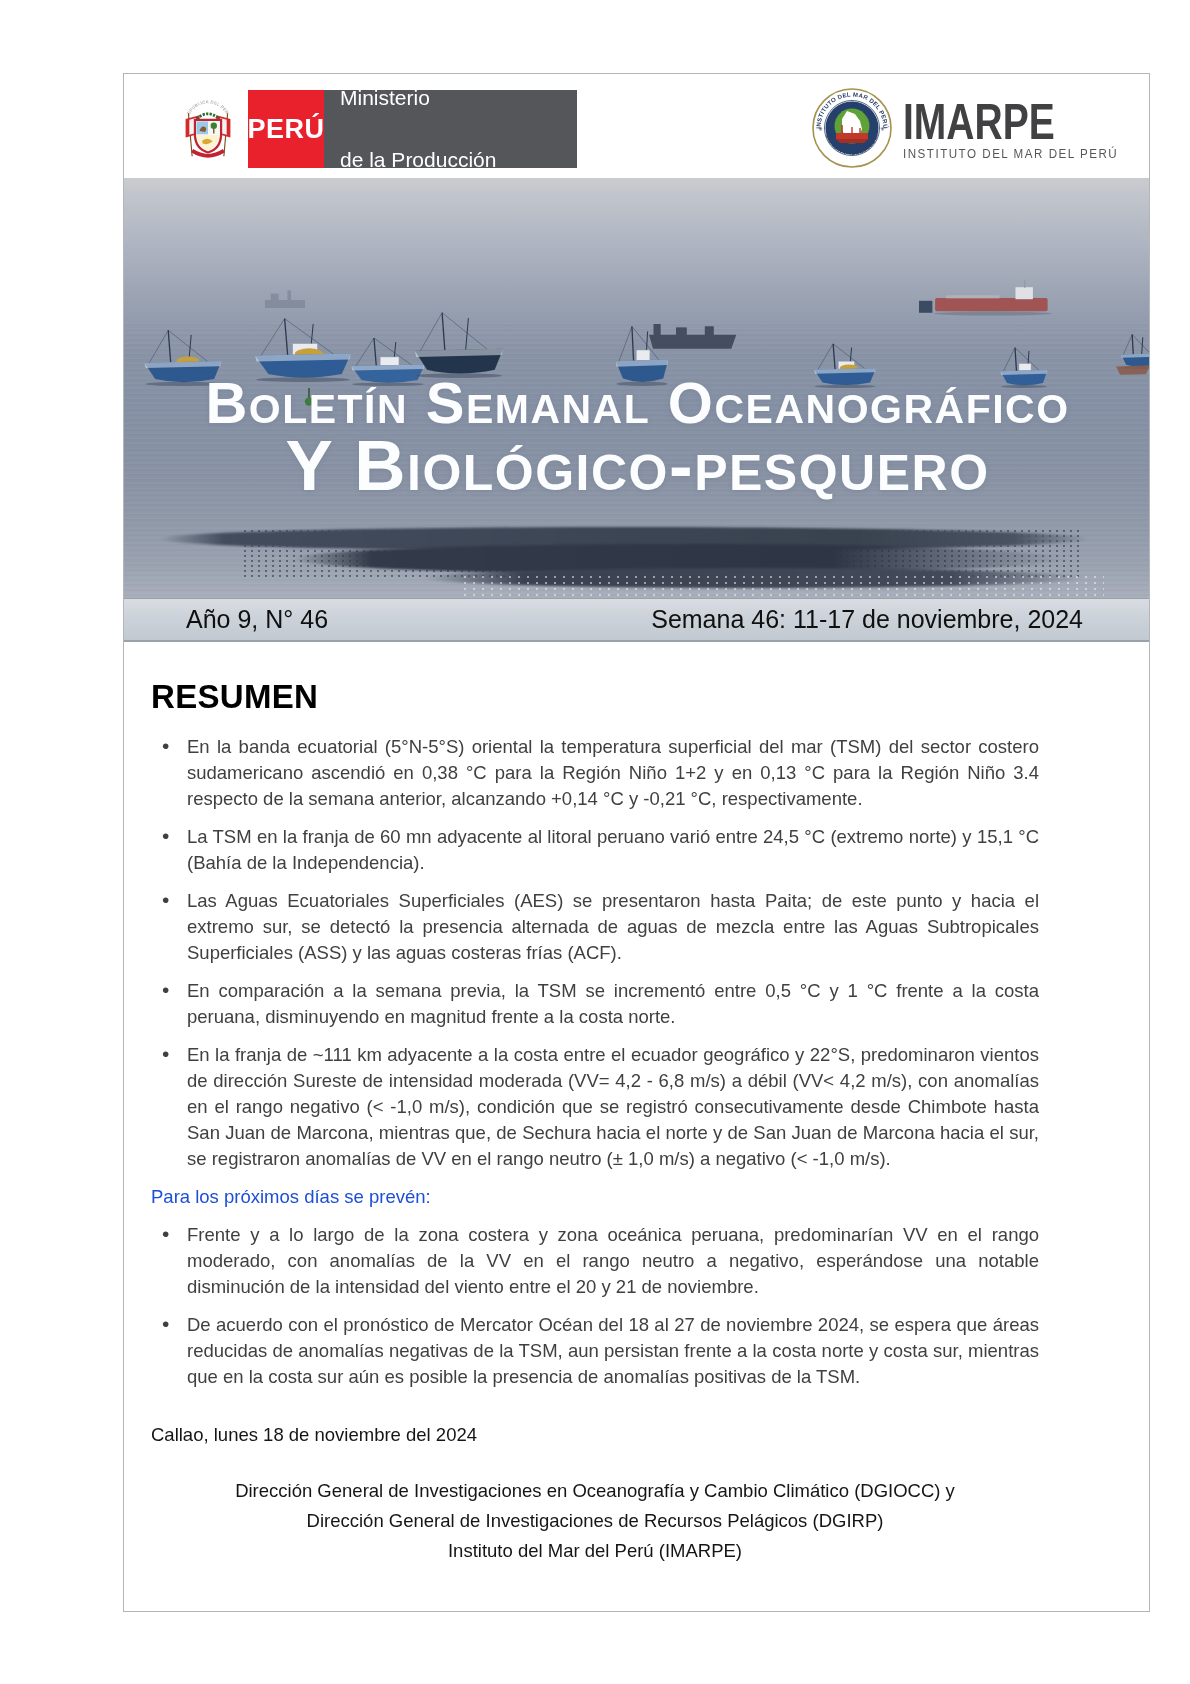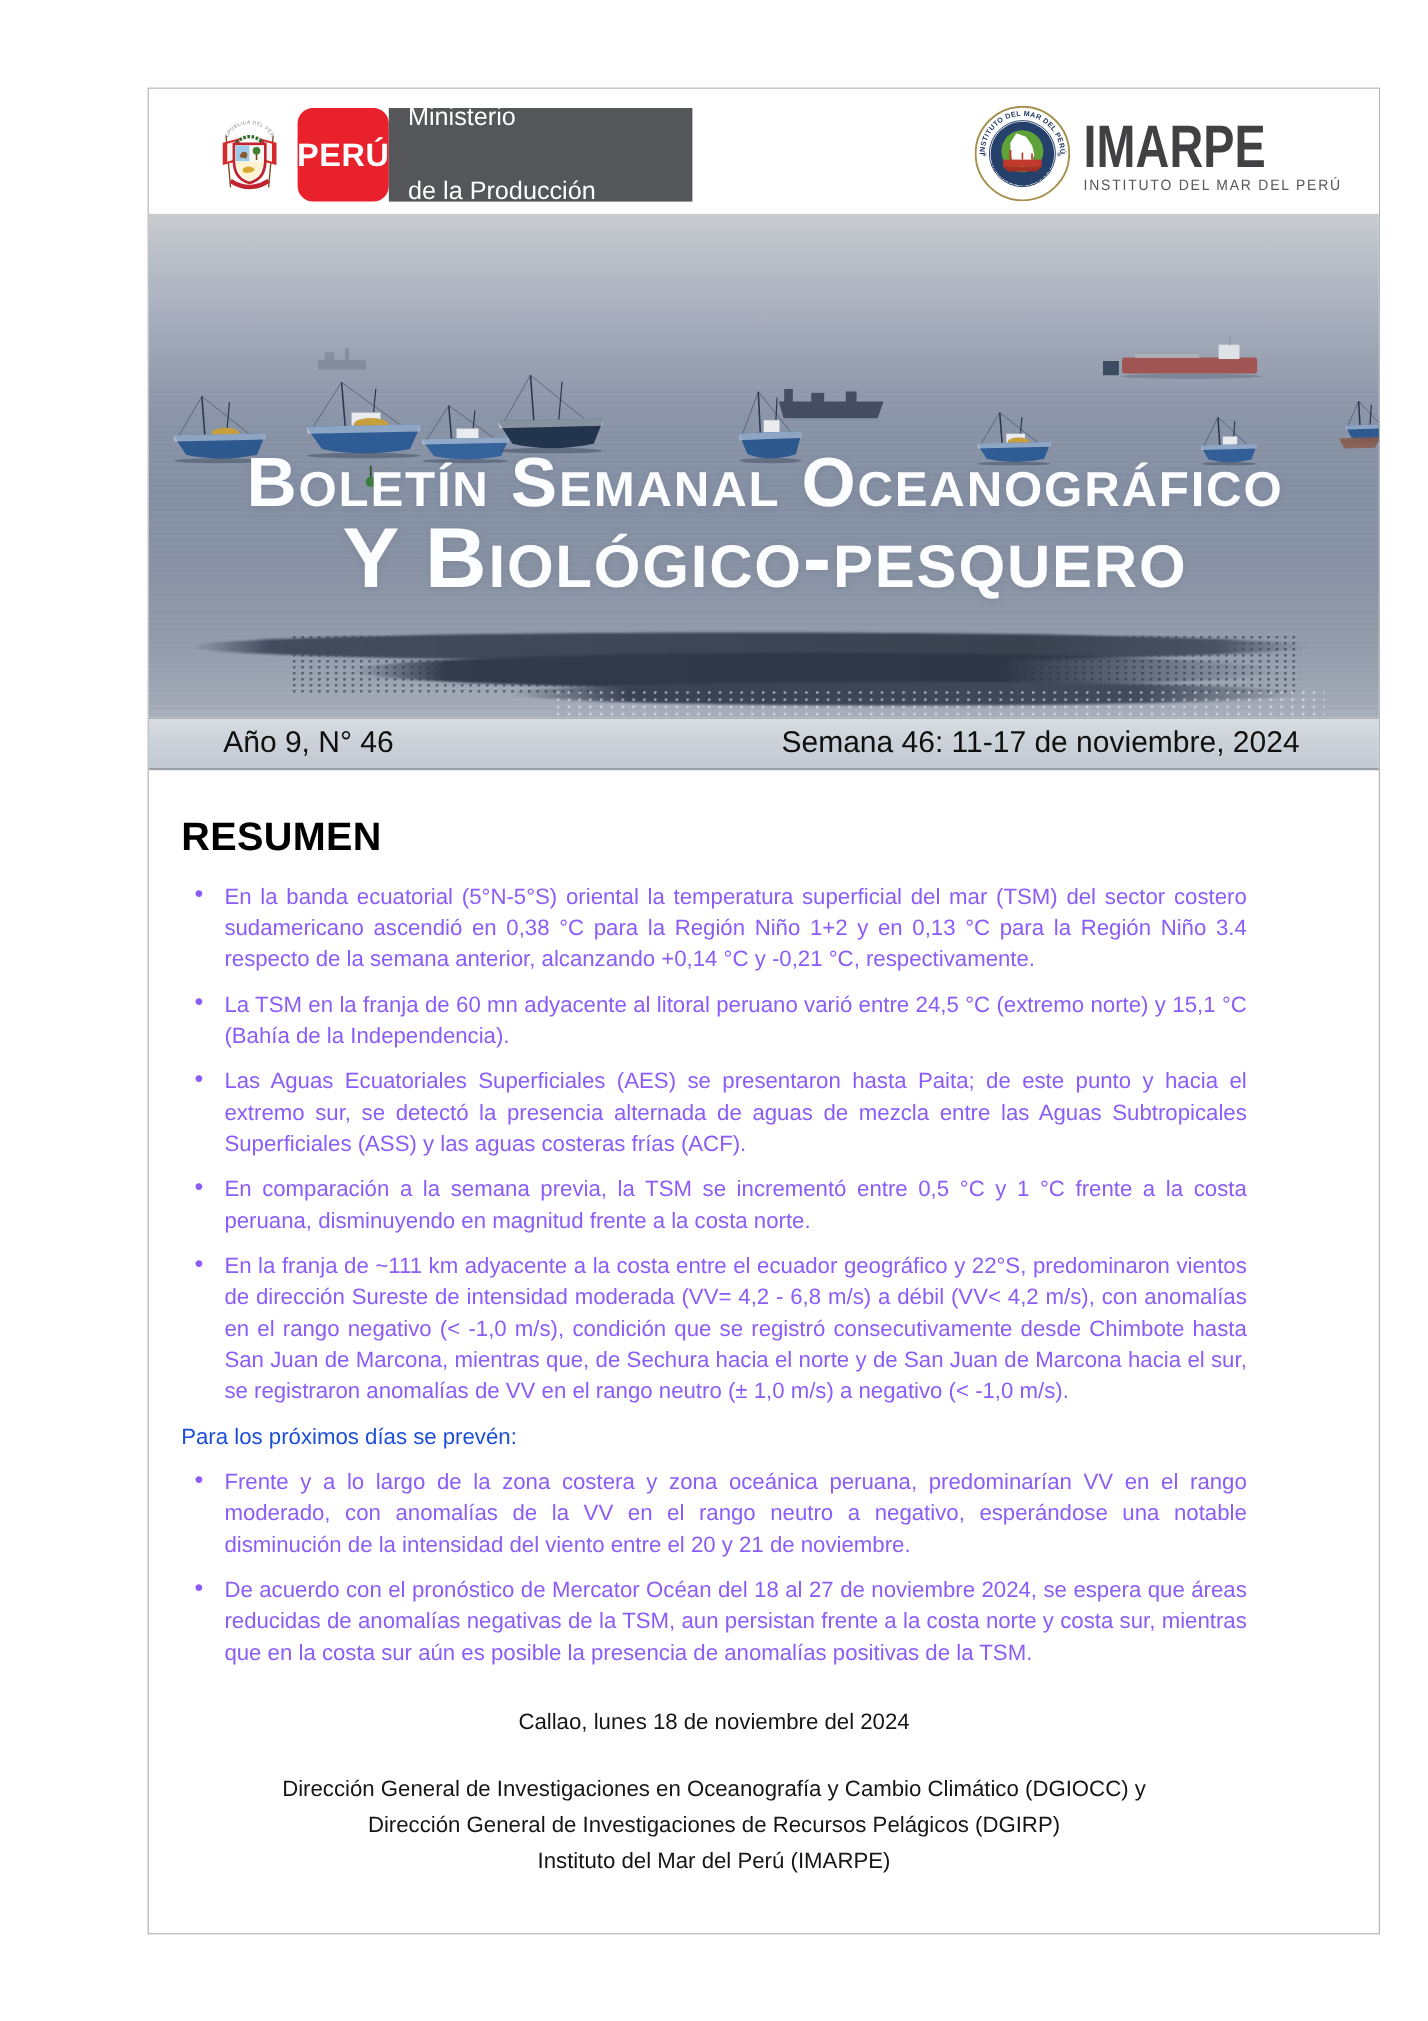--- a/index.html
+++ b/index.html
@@ -5,21 +5,21 @@
   html,body{margin:0;padding:0;background:#ffffff;}
   .page{position:relative;width:1190px;height:1684px;background:#ffffff;overflow:hidden;
         font-family:"Liberation Sans","DejaVu Sans",sans-serif;color:#1a1a1a;}
   .frame{position:absolute;left:123px;top:73px;width:1027px;height:1539px;
          background:#ffffff;border:1.5px solid #b3b6b9;box-sizing:border-box;overflow:hidden;}
 
   
   .header-band{position:absolute;left:0;top:0;width:1027px;height:104px;background:#fff;}
   .coat{position:absolute;left:56px;top:18px;width:56px;height:80px;}
   .peru-red{position:absolute;left:124px;top:16px;width:76px;height:78px;background:#e8212c;
-            display:flex;align-items:center;justify-content:center;border-radius:13px;}
+            display:flex;align-items:center;justify-content:center;}
   .peru-red span{color:#fff;font-size:27px;font-weight:700;letter-spacing:.5px;}
   .ministry{position:absolute;left:200px;top:16px;width:253px;height:78px;background:#54565a;
             display:flex;flex-direction:column;justify-content:center;padding-left:16px;box-sizing:border-box;gap:36px;}
   .ministry span{color:#fff;font-size:21px;line-height:26px;}
   .imarpe-seal{position:absolute;left:688px;top:14px;width:80px;height:80px;}
   .imarpe-word{position:absolute;left:779px;top:24px;width:240px;}
   .imarpe-word .big{font-size:50px;font-weight:700;color:#414042;letter-spacing:0;
                     transform:scaleX(.78);transform-origin:left top;white-space:nowrap;line-height:48px;}
   .imarpe-word .sub{font-size:12.5px;letter-spacing:1.6px;color:#55565a;margin-top:1px;
                     transform:scaleX(.93);transform-origin:left top;white-space:nowrap;}
@@ -57,24 +57,24 @@
     background:linear-gradient(180deg,#d9dde2 0%,#ccd2d9 45%,#c2c9d1 100%);
     border-top:1px solid #99a0a9;border-bottom:2px solid #9aa1a8;
     display:flex;align-items:center;justify-content:space-between;
     padding:0 68px 0 62px;font-size:25px;font-weight:400;color:#101010;gap:32px;}
 
   
   .body-col{position:absolute;left:27px;top:568px;width:888px;}
   .resumen{font-size:33px;font-weight:700;color:#000;margin:36px 0 18px 0;letter-spacing:.3px;}
   .blist{list-style:none;margin:0;padding:0;}
   .blist li{position:relative;padding-left:36px;margin-bottom:12px;
-    font-size:18.5px;line-height:26px;text-align:justify;color:#8b5cf6;}
+    font-size:18.5px;line-height:26px;text-align:justify;color:#404040;}
   .blist li::before{content:"\2022";position:absolute;left:11px;top:-1px;font-size:21px;}
   .interlude{font-size:18.5px;line-height:26px;margin:2px 0 12px 0;color:#1d4ed8;}
-  .dateline{font-size:18.5px;text-align:center;margin-top:34px;color:#151515;}
+  .dateline{font-size:18.5px;text-align:left;margin-top:34px;color:#151515;}
   .org{margin-top:30px;text-align:center;font-size:18.5px;line-height:30px;color:#151515;}
 </style>
 </head>
 <body>
 
 <div class="page">
   <div class="frame">
 
     <div class="header-band">
 

